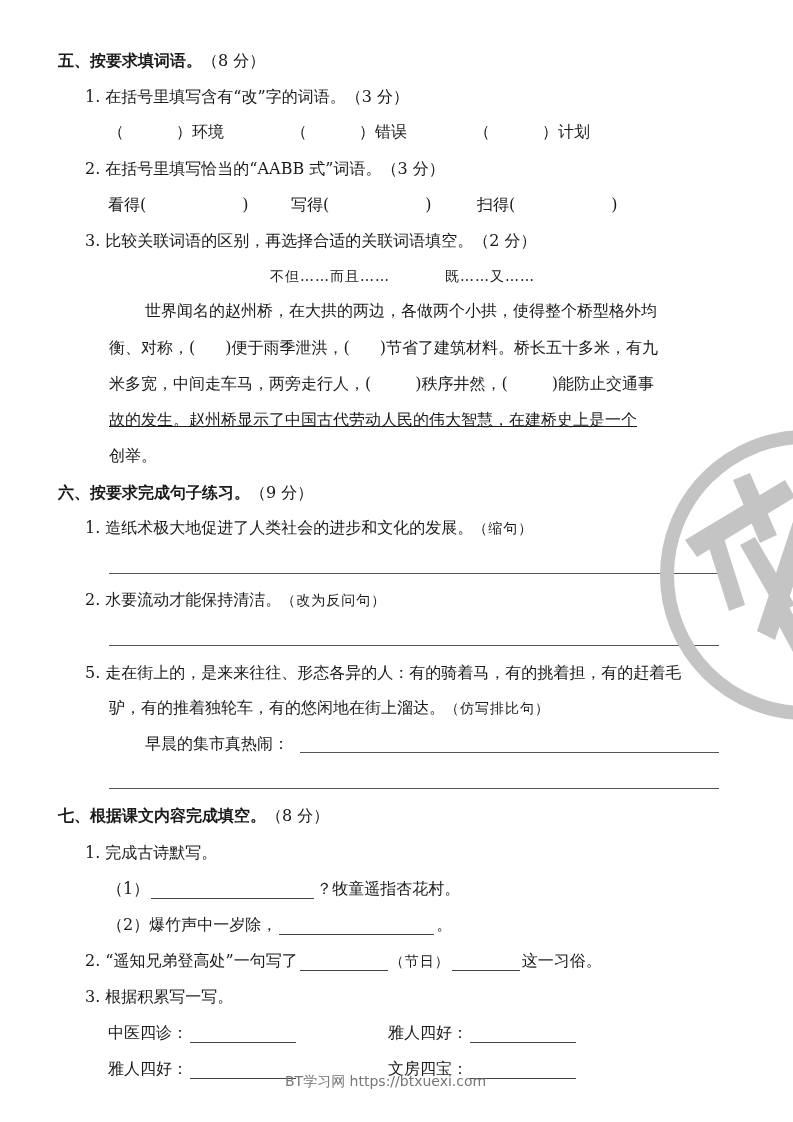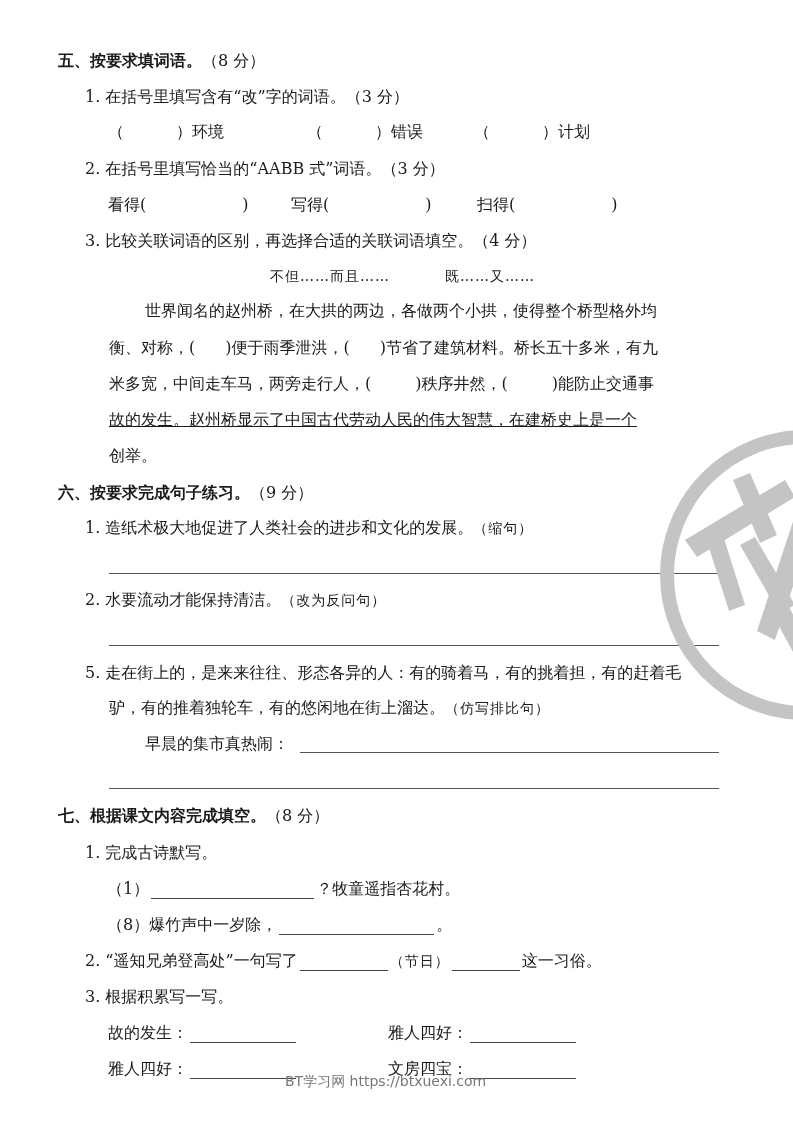--- a/index.html
+++ b/index.html
@@ -25,40 +25,40 @@
 
 <div class="abs h" style="left:58px; top:51px;">
   <span>五、按要求填词语。</span><span class="pts">（8 分）</span>
 </div>
 
 <div class="abs q" style="left:85px; top:87px;">1. 在括号里填写含有“改”字的词语。（3 分）</div>
 
 <div class="abs q" style="left:108px; top:122px;">
   <span>（</span><span class="paren-gap" style="width:52px"></span><span>）环境</span>
 </div>
-<div class="abs q" style="left:291px; top:122px;margin-left:16px;">
+<div class="abs q" style="left:291px; top:122px;">
   <span>（</span><span class="paren-gap" style="width:52px"></span><span>）错误</span>
 </div>
 <div class="abs q" style="left:474px; top:122px;">
   <span>（</span><span class="paren-gap" style="width:52px"></span><span>）计划</span>
 </div>
 
 <div class="abs q" style="left:85px; top:159px;">2. 在括号里填写恰当的“AABB 式”词语。（3 分）</div>
 
 <div class="abs q" style="left:108px; top:195px;">
   <span>看得(</span><span class="paren-gap" style="width:96px"></span><span>)</span>
 </div>
 <div class="abs q" style="left:291px; top:195px;">
   <span>写得(</span><span class="paren-gap" style="width:96px"></span><span>)</span>
 </div>
 <div class="abs q" style="left:477px; top:195px;">
   <span>扫得(</span><span class="paren-gap" style="width:96px"></span><span>)</span>
 </div>
 
-<div class="abs q" style="left:85px; top:231px;">3. 比较关联词语的区别，再选择合适的关联词语填空。（4 分）</div>
+<div class="abs q" style="left:85px; top:231px;">3. 比较关联词语的区别，再选择合适的关联词语填空。（2 分）</div>
 
 <div class="abs conj" style="left:270px; top:266px;">不但……而且……</div>
 <div class="abs conj" style="left:445px; top:266px;">既……又……</div>
 
 <div class="abs q" style="left:145px; top:301px;">世界闻名的赵州桥，在大拱的两边，各做两个小拱，使得整个桥型格外均</div>
 <div class="abs q" style="left:109px; top:338px;">
   <span>衡、对称，(</span><span class="paren-gap" style="width:30px"></span><span>)便于雨季泄洪，(</span><span class="paren-gap" style="width:30px"></span><span>)节省了建筑材料。桥长五十多米，有九</span>
 </div>
 <div class="abs q" style="left:109px; top:374px;">
   <span>米多宽，中间走车马，两旁走行人，(</span><span class="paren-gap" style="width:44px"></span><span>)秩序井然，(</span><span class="paren-gap" style="width:44px"></span><span>)能防止交通事</span>
@@ -91,31 +91,31 @@
 <div class="abs h" style="left:58px; top:806px;">
   <span>七、根据课文内容完成填空。</span><span class="pts">（8 分）</span>
 </div>
 
 <div class="abs q" style="left:85px; top:843px;">1. 完成古诗默写。</div>
 
 <div class="abs q" style="left:107px; top:879px;">
   <span>（1）</span><span class="blank" style="width:163px"></span><span>？牧童遥指杏花村。</span>
 </div>
 <div class="abs q" style="left:107px; top:915px;">
-  <span>（8）爆竹声中一岁除，</span><span class="blank" style="width:155px"></span><span>。</span>
+  <span>（2）爆竹声中一岁除，</span><span class="blank" style="width:155px"></span><span>。</span>
 </div>
 
 <div class="abs q" style="left:85px; top:951px;">
   <span>2. “遥知兄弟登高处”一句写了</span><span class="blank" style="width:88px"></span><span class="note">（节日）</span><span class="blank" style="width:68px"></span><span>这一习俗。</span>
 </div>
 
 <div class="abs q" style="left:85px; top:987px;">3. 根据积累写一写。</div>
 
 <div class="abs q" style="left:108px; top:1023px;">
-  <span>故的发生：</span><span class="blank" style="width:106px"></span>
+  <span>中医四诊：</span><span class="blank" style="width:106px"></span>
 </div>
 <div class="abs q" style="left:388px; top:1023px;">
   <span>雅人四好：</span><span class="blank" style="width:106px"></span>
 </div>
 <div class="abs q" style="left:108px; top:1059px;">
   <span>雅人四好：</span><span class="blank" style="width:106px"></span>
 </div>
 <div class="abs q" style="left:388px; top:1059px;">
   <span>文房四宝：</span><span class="blank" style="width:106px"></span>
 </div>

